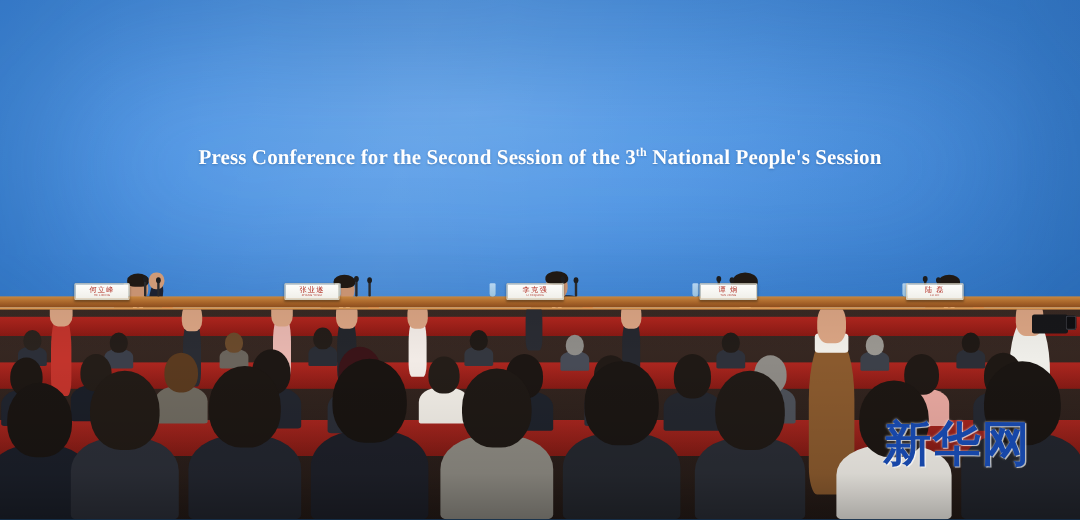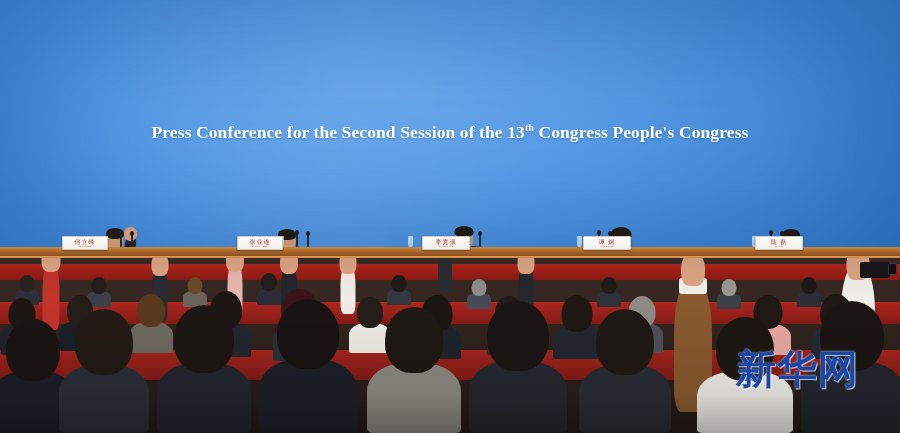--- a/index.html
+++ b/index.html
@@ -230,21 +230,21 @@
 </head>
 <body>
 
 <div id="stage">
 
   <div class="backdrop"></div>
   <div class="backdrop-sheen"></div>
   <div class="backdrop-vign"></div>
 
 
-  <div class="title-en"><span>Press Conference for the Second Session of the 13</span><sup>th</sup><span> Congress People's Congress</span></div>
+  <div class="title-en"><span>Press Conference for the Second Session of the 3</span><sup>th</sup><span> National People's Session</span></div>
 
   <div class="panelist" style="left:78px;bottom:152px;width:74px;height:62px;">
     <div class="chairback" style="left:46px;bottom:0;width:20px;height:30px;"></div>
     <div class="p-body" style="bottom:0;width:40px;height:34px;"></div>
     <div class="p-shirt" style="bottom:14px;width:15px;height:18px;"></div>
     <div class="p-tie" style="bottom:12px;width:7px;height:17px;"></div>
     <div class="p-head" style="bottom:31px;width:17px;height:20px;"></div>
     <div class="p-hair" style="bottom:42px;width:18px;height:11px;"></div>
     <div class="p-arm" style="left:46px;bottom:16px;width:11px;height:30px;transform:rotate(10deg);"></div>
     <div class="p-hand" style="left:46px;bottom:40px;width:13px;height:14px;"></div>

